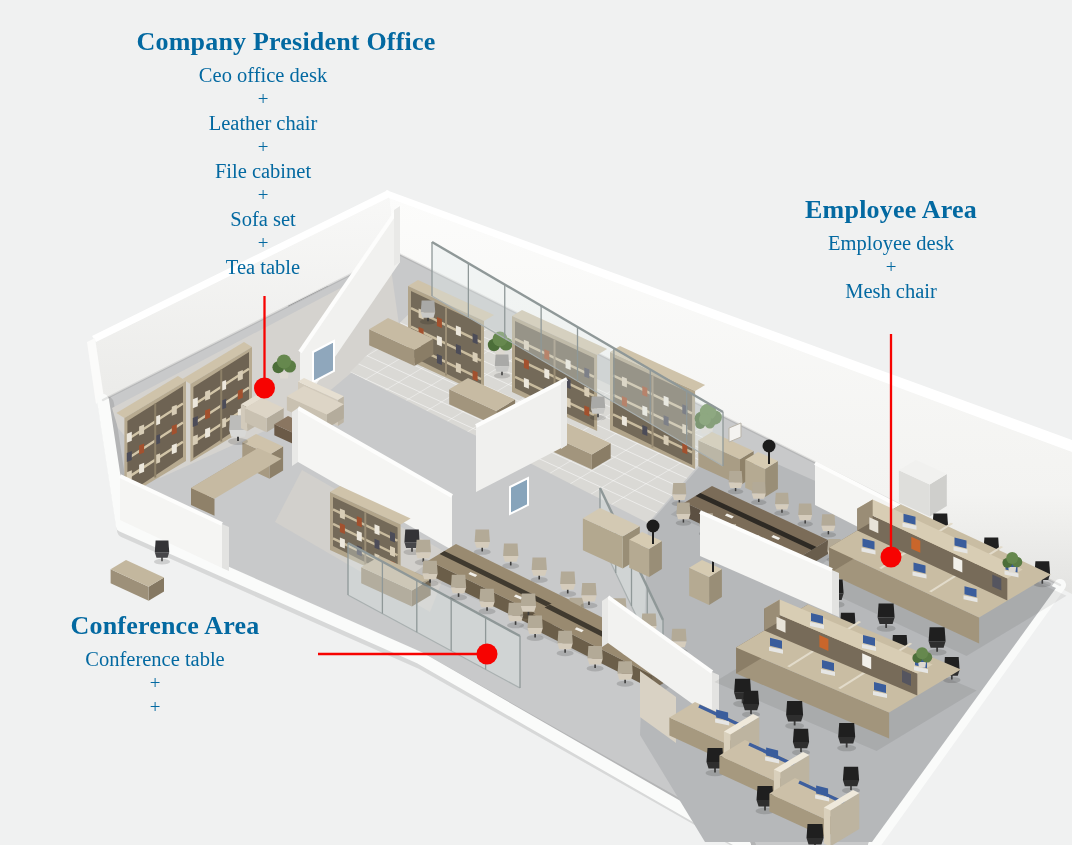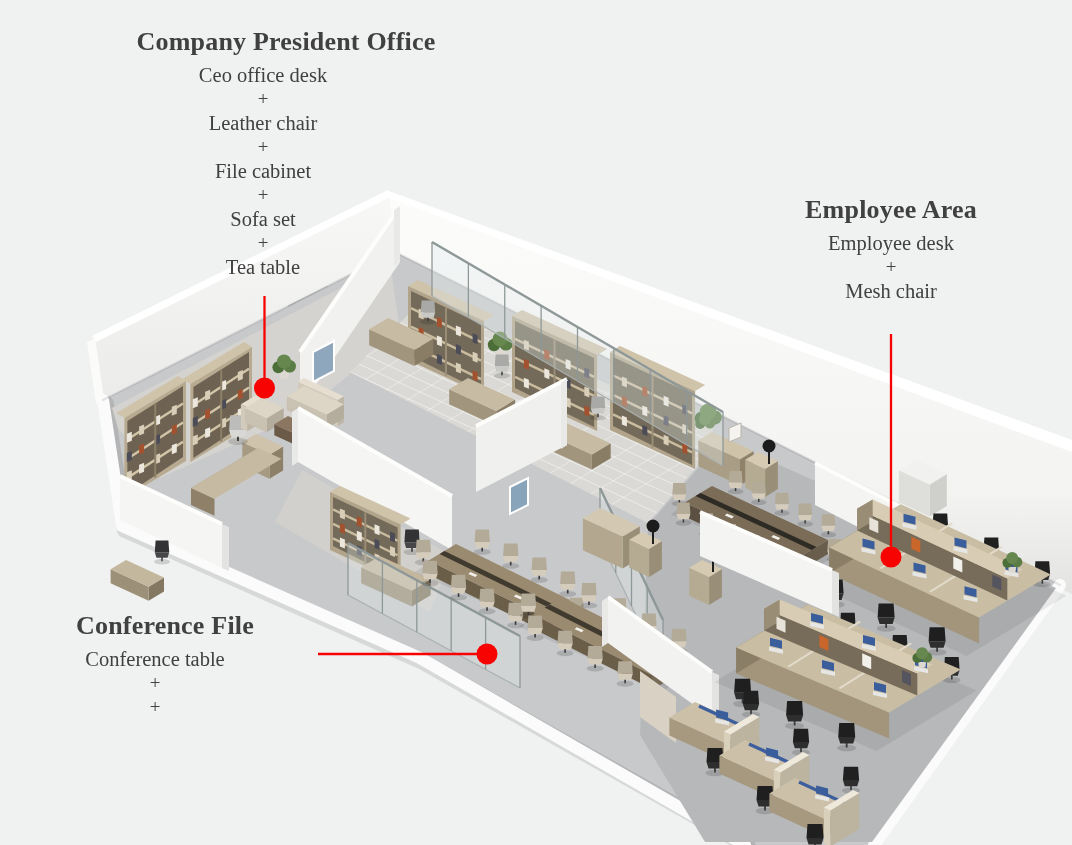--- a/index.html
+++ b/index.html
@@ -1,19 +1,19 @@
 <!DOCTYPE html>
 <html><head>
 <meta charset="utf-8">
 <style>
   html,body{margin:0;padding:0;background:#f0f1f1;}
   #stage{position:relative;width:1072px;height:845px;overflow:hidden;background:#f0f1f1;
          font-family:"Liberation Serif", serif;}
   #scene{position:absolute;left:0;top:0;}
-  .callout{position:absolute;text-align:center;color:#404040;}
+  .callout{position:absolute;text-align:center;color:#0369a1;}
   .callout h2{margin:0;font-size:26px;line-height:31px;font-weight:bold;letter-spacing:0.2px;}
   .callout .items{font-size:20.5px;line-height:24px;margin-top:6px;}
   .callout .plus{font-size:19px;}
   #callout-president{left:60px;top:26px;width:452px;}
   #callout-president .items{padding-right:46px;}
   #callout-employee{left:716px;top:194px;width:350px;}
   #callout-conference{left:12px;top:610px;width:306px;}
   #callout-conference .items{padding-right:20px;text-align:center;}
 </style>
 </head>
@@ -826,20 +826,20 @@
   <div class="callout" id="callout-employee">
     <h2>Employee Area</h2>
     <div class="items">
       <div>Employee desk</div>
       <div class="plus">+</div>
       <div>Mesh chair</div>
     </div>
   </div>
 
   <div class="callout" id="callout-conference">
-    <h2>Conference File</h2>
+    <h2>Conference Area</h2>
     <div class="items">
       <div>Conference table</div>
       <div class="plus">+</div>
       <div class="plus">+</div>
     </div>
   </div>
 </div>
 
 </body></html>

